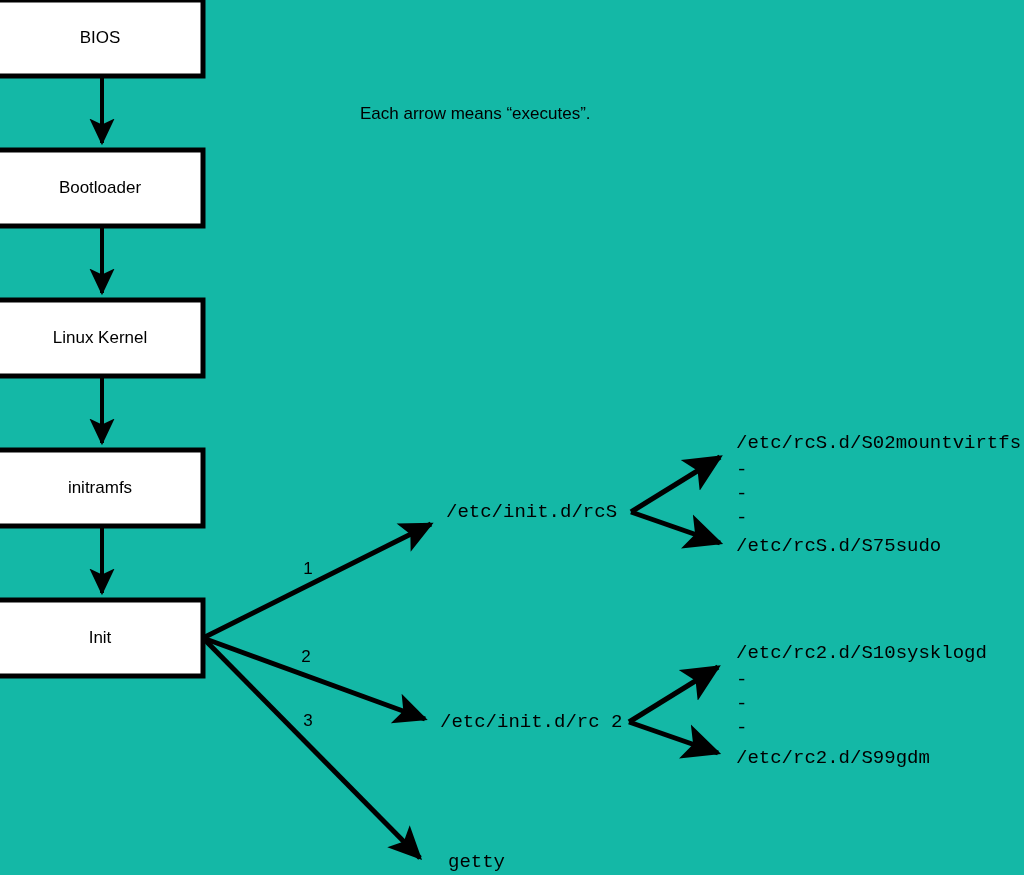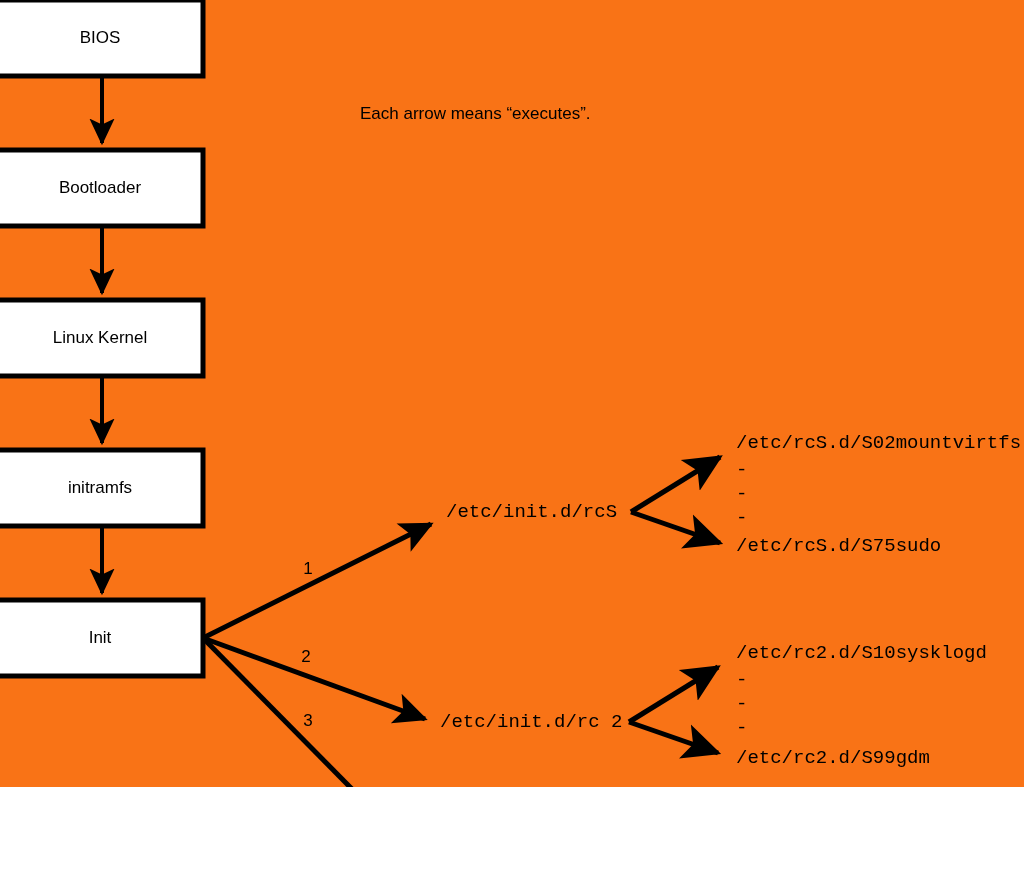--- a/index.html
+++ b/index.html
@@ -4,22 +4,22 @@
 <title>Linux Boot Process Diagram</title>
 <style>
   html, body {
     margin: 0;
     padding: 0;
     background: #ffffff;
   }
   #canvas {
     position: relative;
     width: 1024px;
-    height: 787px;
-    background: #f97316;
+    height: 875px;
+    background: #14b8a6;
     overflow: hidden;
     font-family: "Liberation Sans", sans-serif;
   }
   #diagram-svg {
     position: absolute;
     left: 0;
     top: 0;
     width: 1024px;
     height: 875px;
   }

